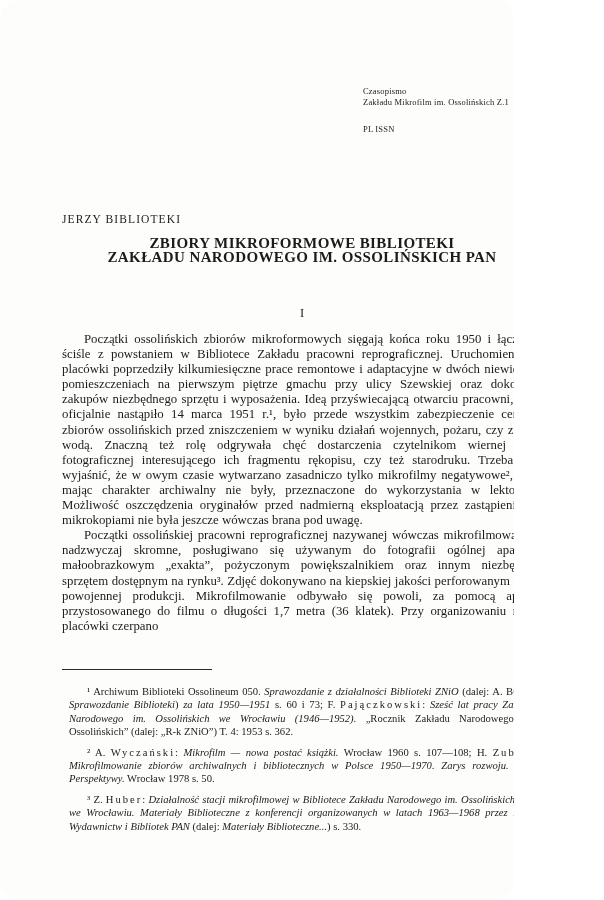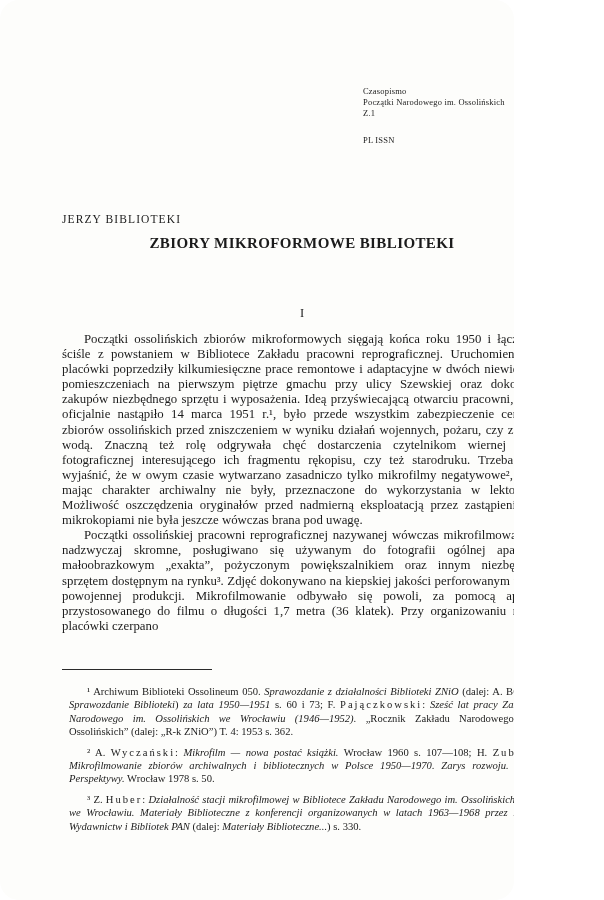--- a/index.html
+++ b/index.html
@@ -92,28 +92,29 @@
   .seg-spaced { letter-spacing: 2px; }
   .seg-normal { font-style: normal; }
 </style>
 </head>
 <body>
 
 <div class="page">
 
   <div class="masthead">
     <div>Czasopismo</div>
-    <div>Początki Narodowego im. Ossolińskich Z.1</div>
+    <div>Zakładu Mikrofilm im. Ossolińskich Z.1</div>
     <div class="issn">PL ISSN</div>
   </div>
 
   <div class="author">JERZY BIBLIOTEKI</div>
 
   <h1 class="title">
       <div>ZBIORY MIKROFORMOWE BIBLIOTEKI</div>
+      <div>ZAKŁADU NARODOWEGO IM. OSSOLIŃSKICH PAN</div>
     </h1>
 
   <div class="section-num">I</div>
 
   <div class="body-text">
       <p>Początki ossolińskich zbiorów mikroformowych sięgają końca roku 1950 i łączą się ściśle z powstaniem w Bibliotece Zakładu pracowni reprograficznej. Uruchomienie tej placówki poprzedziły kilkumiesięczne prace remontowe i adaptacyjne w dwóch niewielkich pomieszczeniach na pierwszym piętrze gmachu przy ulicy Szewskiej oraz dokonanie zakupów niezbędnego sprzętu i wyposażenia. Ideą przyświecającą otwarciu pracowni, które oficjalnie nastąpiło 14 marca 1951 r.¹, było przede wszystkim zabezpieczenie cennych zbiorów ossolińskich przed zniszczeniem w wyniku działań wojennych, pożaru, czy zalania wodą. Znaczną też rolę odgrywała chęć dostarczenia czytelnikom wiernej kopii fotograficznej interesującego ich fragmentu rękopisu, czy też starodruku. Trzeba tutaj wyjaśnić, że w owym czasie wytwarzano zasadniczo tylko mikrofilmy negatywowe², które mając charakter archiwalny nie były, przeznaczone do wykorzystania w lektoriach. Możliwość oszczędzenia oryginałów przed nadmierną eksploatacją przez zastąpienie ich mikrokopiami nie była jeszcze wówczas brana pod uwagę.</p>
       <p>Początki ossolińskiej pracowni reprograficznej nazywanej wówczas mikrofilmową były nadzwyczaj skromne, posługiwano się używanym do fotografii ogólnej aparatem małoobrazkowym „exakta”, pożyczonym powiększalnikiem oraz innym niezbędnym sprzętem dostępnym na rynku³. Zdjęć dokonywano na kiepskiej jakości perforowanym filmie powojennej produkcji. Mikrofilmowanie odbywało się powoli, za pomocą aparatu przystosowanego do filmu o długości 1,7 metra (36 klatek). Przy organizowaniu nowej placówki czerpano</p>
     </div>
 
   <div class="footnote-rule"></div>

